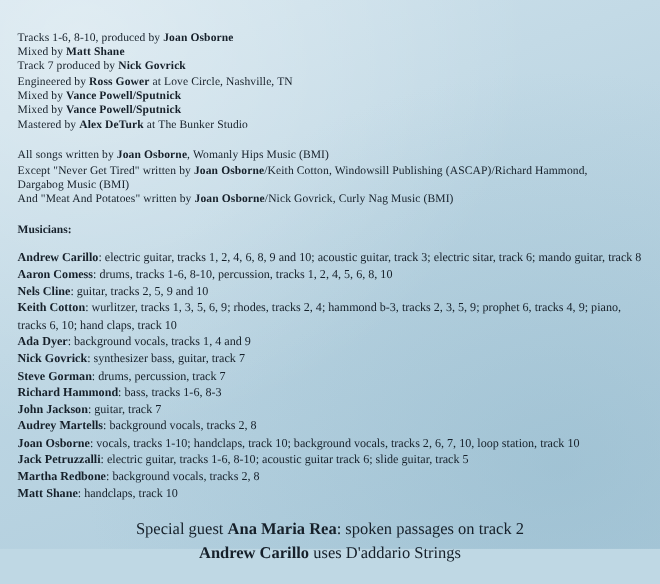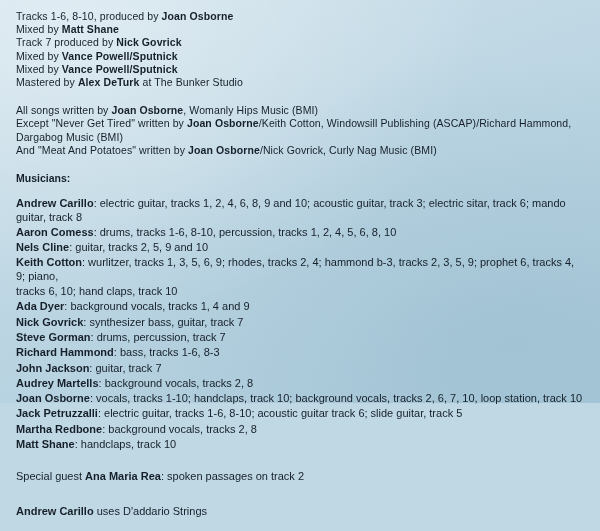--- a/index.html
+++ b/index.html
@@ -11,27 +11,28 @@
     height: 531px;
     background: #bfd8e4;
     font-family: "Liberation Sans", sans-serif;
     color: #16202a;
     overflow: hidden;
   }
   
   .page {
     position: relative;
     width: 600px;
-    height: 403px;
+    height: 499px;
     box-sizing: border-box;
-    padding: 10px 16px 6px 16px;
+    padding: 28px 16px 6px 16px;
     background:
       radial-gradient(ellipse at 12% 6%, rgba(255,255,255,0.38), rgba(255,255,255,0) 55%),
       radial-gradient(ellipse at 85% 85%, rgba(140,180,200,0.45), rgba(255,255,255,0) 60%),
       linear-gradient(160deg, #cfe2ec 0%, #bdd6e3 45%, #aeccdc 100%);
+    font-family: Liberation Serif, serif;
   }
   .block { margin-bottom: 10px; }
   .line {
     font-size: 10.5px;
     line-height: 13.2px;
     letter-spacing: 0.1px;
     white-space: pre-wrap;
   }
   .b { font-weight: bold; }
   .credit-line {
@@ -41,37 +42,39 @@
     white-space: pre-wrap;
   }
   .credit-name { font-weight: bold; }
   .section-head {
     font-weight: bold;
     font-size: 10.5px;
     line-height: 13.2px;
     margin-bottom: 12px;
   }
   .para {
-    font-size: 11px;
+    font-size: 15px;
     line-height: 13.4px;
-    margin-bottom: 21px;
+    margin-bottom: 9px;
     white-space: pre-wrap;
+    text-align: center;
   }
   .spacer-sm { height: 5px; }
   .spacer-md { height: 9px; }
 </style>
 </head>
 <body>
 
 <div class="page">
 
   <div class="block">
     <div class="line">Tracks 1-6, 8-10, produced by <b>Joan Osborne</b></div>
     <div class="line">Mixed by <b>Matt Shane</b></div>
     <div class="line">Track 7 produced by <b>Nick Govrick</b></div>
+    <div class="line">Engineered by <b>Ross Gower</b> at Love Circle, Nashville, TN</div>
     <div class="line">Mixed by <b>Vance Powell/Sputnick</b></div>
     <div class="line">Mixed by <b>Vance Powell/Sputnick</b></div>
     <div class="line">Mastered by <b>Alex DeTurk</b> at The Bunker Studio</div>
   </div>
 
   <div class="spacer-sm"></div>
 
   <div class="block">
     <div class="line">All songs written by <b>Joan Osborne</b>, Womanly Hips Music (BMI)</div>
     <div class="line">Except "Never Get Tired" written by <b>Joan Osborne</b>/Keith Cotton, Windowsill Publishing (ASCAP)/Richard Hammond,</div>

